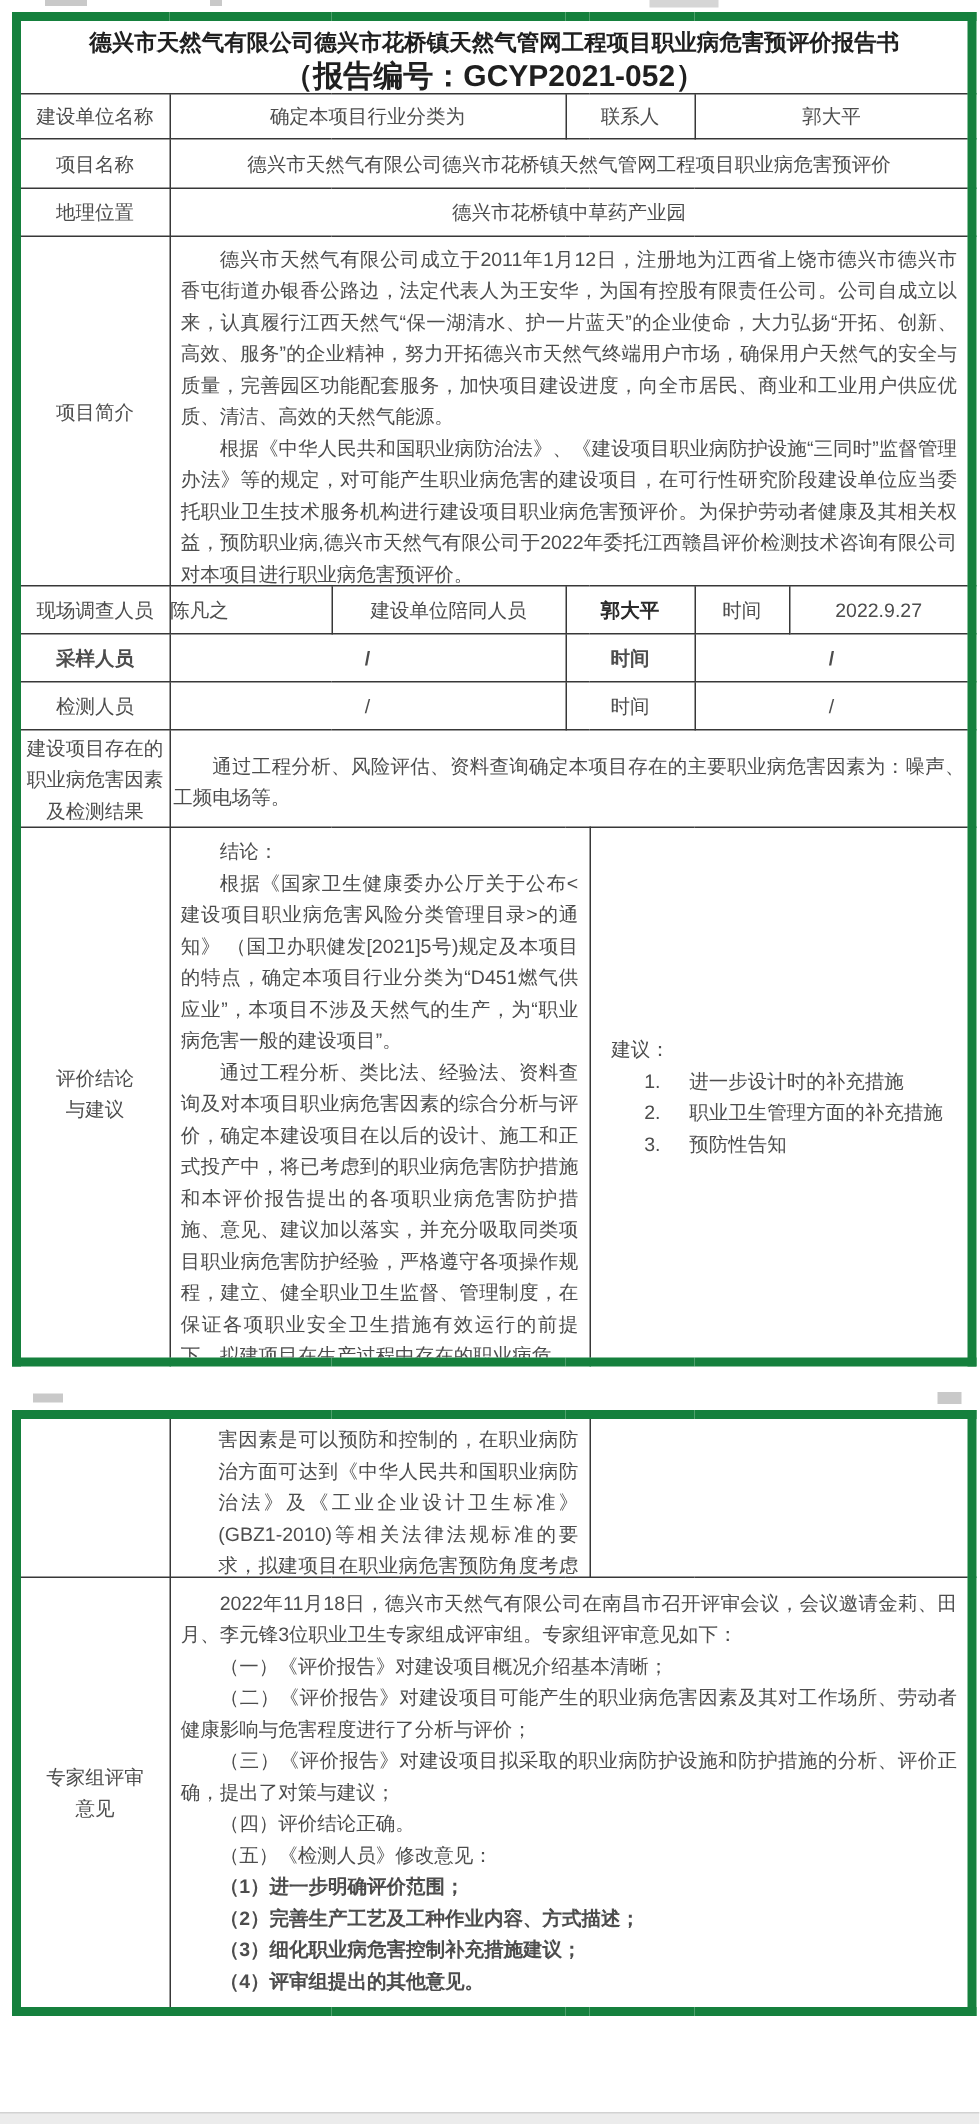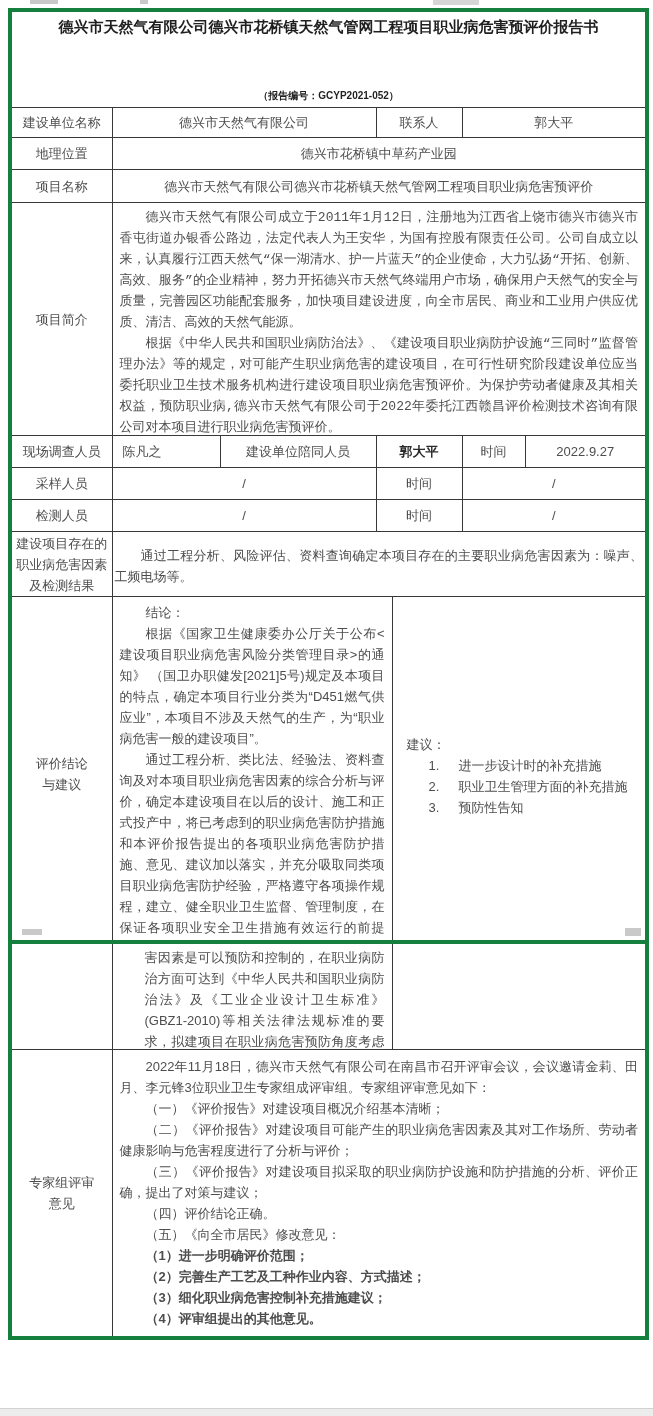--- a/index.html
+++ b/index.html
@@ -10,35 +10,35 @@
     color:#4d4d4d;
     -webkit-font-smoothing:antialiased;
   }
   table.doc{
     border-collapse:collapse;table-layout:fixed;
     width:637px;position:absolute;left:8px;
     background:#fff;
   }
   #table1{top:8px;}
   #table2{top:940px;}
-  table.doc{border:4px solid #15803d;}
+  table.doc{border:6px solid #15803d;}
   table.doc td{
     border:1px solid #383838;
     padding:0;vertical-align:middle;
     font-size:13px;line-height:21px;
     overflow:hidden;
   }
   td.label{text-align:center;line-height:18px;padding:2px 3px;}
   td.center{text-align:center;}
   td.txt{vertical-align:top;}
   .clip{overflow:hidden;padding:3px 7px 0 7px;text-align:justify;}
   .clip p{margin:0;text-indent:2em;}
   .title-cell{text-align:center;font-weight:bold;color:#1f1f1f;}
   .title-line1{font-size:15px;line-height:23px;padding-top:3px;}
-  .title-line2{font-size:10px;line-height:22px;margin-top:47px;}
+  .title-line2{font-size:20px;line-height:22px;}
   .bold{font-weight:bold;color:#2a2a2a;}
   .sec-title{margin:0;text-indent:2em;font-family:Liberation Serif, serif;}
   .sug-title{margin:0;padding-left:14px;}
   .sug-row{padding-left:36px;}
   .sug-num{display:inline-block;width:30px;}
   .exp-line{margin:0;text-indent:2em;}
   .exp-sub{margin:0;text-indent:4em;font-weight:bold;}
   .artifact{position:absolute;background:#c9c9c9;}
   #bottom-band{
     position:absolute;left:0;top:1408px;width:653px;height:8px;
@@ -66,56 +66,56 @@
   <tbody>
       <tr style="height:47px;">
     <td colspan="7" class="title-cell">
       <div class="title-line1">德兴市天然气有限公司德兴市花桥镇天然气管网工程项目职业病危害预评价报告书</div>
       <div class="title-line2">（报告编号：GCYP2021-052）</div>
     </td>
   </tr>
 
   <tr style="height:30px;">
     <td class="label">建设单位名称</td>
-    <td colspan="2" class="center">德兴市天然气有限公司</td>
+    <td colspan="2" class="center">确定本项目行业分类为</td>
     <td colspan="2" class="label">联系人</td>
     <td colspan="2" class="center">郭大平</td>
+  </tr>
+
+  <tr style="height:33px;">
+    <td class="label">项目名称</td>
+    <td colspan="6" class="center">德兴市天然气有限公司德兴市花桥镇天然气管网工程项目职业病危害预评价</td>
   </tr>
 
   <tr style="height:32px;">
     <td class="label">地理位置</td>
     <td colspan="6" class="center">德兴市花桥镇中草药产业园</td>
   </tr>
 
-  <tr style="height:33px;">
-    <td class="label">项目名称</td>
-    <td colspan="6" class="center">德兴市天然气有限公司德兴市花桥镇天然气管网工程项目职业病危害预评价</td>
-  </tr>
-
   <tr style="height:233px;">
     <td class="label">项目简介</td>
     <td colspan="6" class="txt">
-      <div class="clip" style="height:228px;font-family:Liberation Mono, monospace;">
+      <div class="clip" style="height:228px;">
         <p>德兴市天然气有限公司成立于2011年1月12日，注册地为江西省上饶市德兴市德兴市香屯街道办银香公路边，法定代表人为王安华，为国有控股有限责任公司。公司自成立以来，认真履行江西天然气“保一湖清水、护一片蓝天”的企业使命，大力弘扬“开拓、创新、高效、服务”的企业精神，努力开拓德兴市天然气终端用户市场，确保用户天然气的安全与质量，完善园区功能配套服务，加快项目建设进度，向全市居民、商业和工业用户供应优质、清洁、高效的天然气能源。</p>
         <p>根据《中华人民共和国职业病防治法》、《建设项目职业病防护设施“三同时”监督管理办法》等的规定，对可能产生职业病危害的建设项目，在可行性研究阶段建设单位应当委托职业卫生技术服务机构进行建设项目职业病危害预评价。为保护劳动者健康及其相关权益，预防职业病,德兴市天然气有限公司于2022年委托江西赣昌评价检测技术咨询有限公司对本项目进行职业病危害预评价。</p>
       </div>
     </td>
   </tr>
 
 
   <tr style="height:32px;">
     <td class="label">现场调查人员</td>
-    <td style="padding-left:10px;">陈凡之</td>
+    <td style="">陈凡之</td>
     <td class="center">建设单位陪同人员</td>
     <td colspan="2" class="center bold">郭大平</td>
     <td class="label">时间</td>
     <td class="center">2022.9.27</td>
   </tr>
 
-  <tr style="height:32px;">
+  <tr style="height:32px;font-weight:bold;">
     <td class="label">采样人员</td>
     <td colspan="2" class="center">/</td>
     <td colspan="2" class="label">时间</td>
     <td colspan="2" class="center">/</td>
   </tr>
 
   <tr style="height:32px;">
     <td class="label">检测人员</td>
     <td colspan="2" class="center">/</td>
     <td colspan="2" class="label">时间</td>
@@ -195,21 +195,21 @@
       <div>专家组评审</div>
       <div>意见</div>
     </td>
     <td colspan="6" class="txt">
       <div class="clip" style="height:280px;padding-top:6px;">
         <p class="exp-line">2022年11月18日，德兴市天然气有限公司在南昌市召开评审会议，会议邀请金莉、田月、李元锋3位职业卫生专家组成评审组。专家组评审意见如下：</p>
         <p class="exp-line">（一）《评价报告》对建设项目概况介绍基本清晰；</p>
         <p class="exp-line">（二）《评价报告》对建设项目可能产生的职业病危害因素及其对工作场所、劳动者健康影响与危害程度进行了分析与评价；</p>
         <p class="exp-line">（三）《评价报告》对建设项目拟采取的职业病防护设施和防护措施的分析、评价正确，提出了对策与建议；</p>
         <p class="exp-line">（四）评价结论正确。</p>
-        <p class="exp-line">（五）《向全市居民》修改意见：</p>
+        <p class="exp-line">（五）《检测人员》修改意见：</p>
         <p class="exp-sub">（1）进一步明确评价范围；</p>
         <p class="exp-sub">（2）完善生产工艺及工种作业内容、方式描述；</p>
         <p class="exp-sub">（3）细化职业病危害控制补充措施建议；</p>
         <p class="exp-sub">（4）评审组提出的其他意见。</p>
       </div>
     </td>
   </tr>
 </tbody>
   </table>
 

